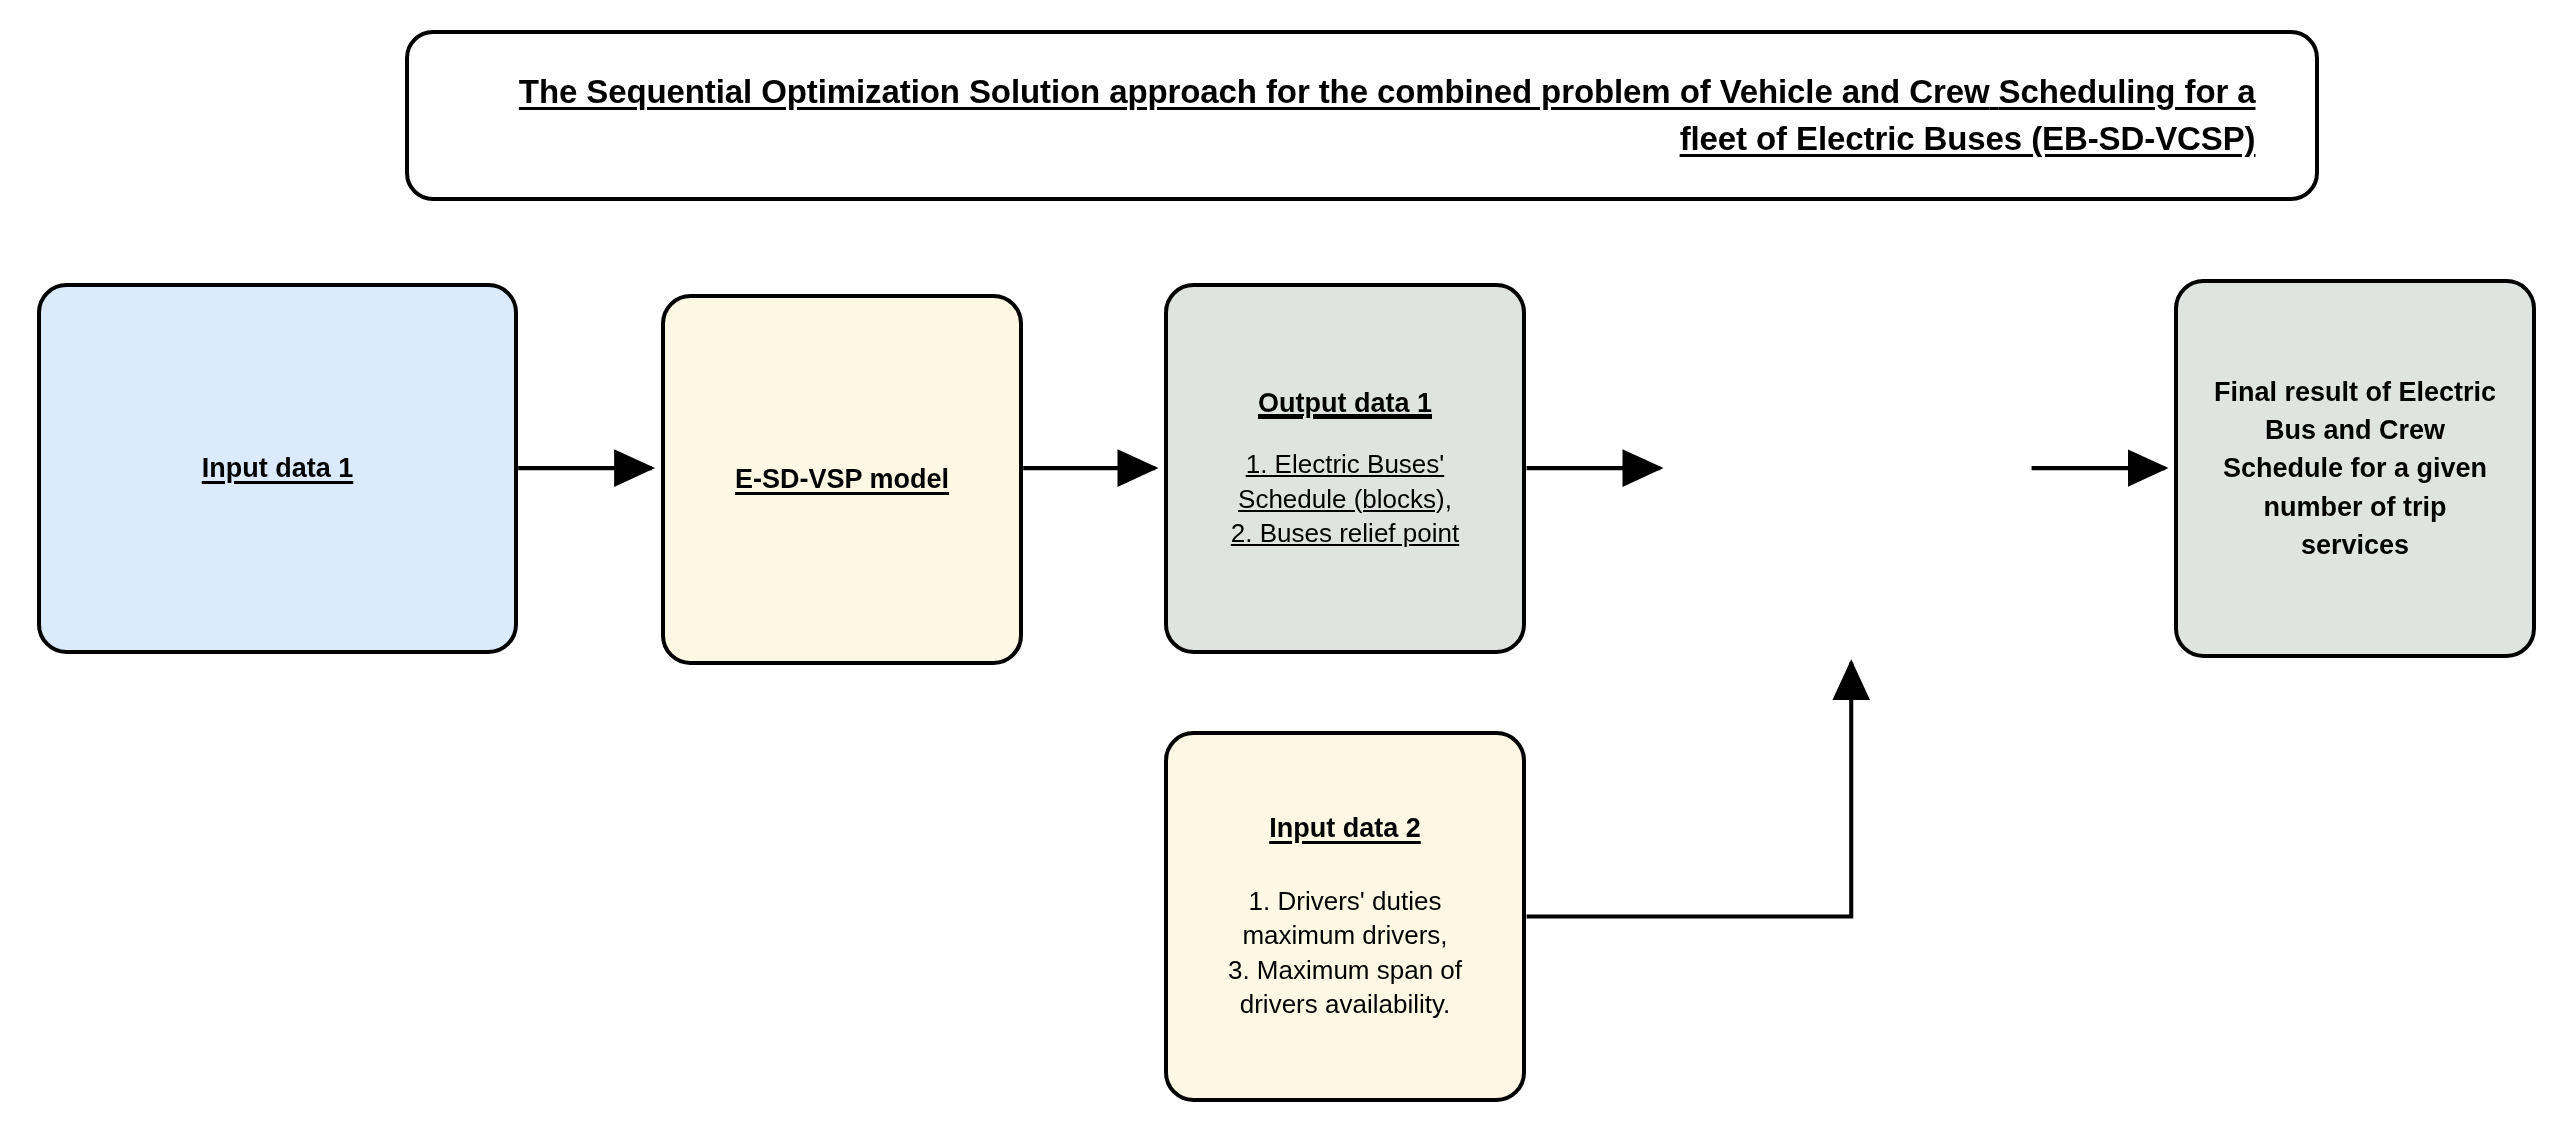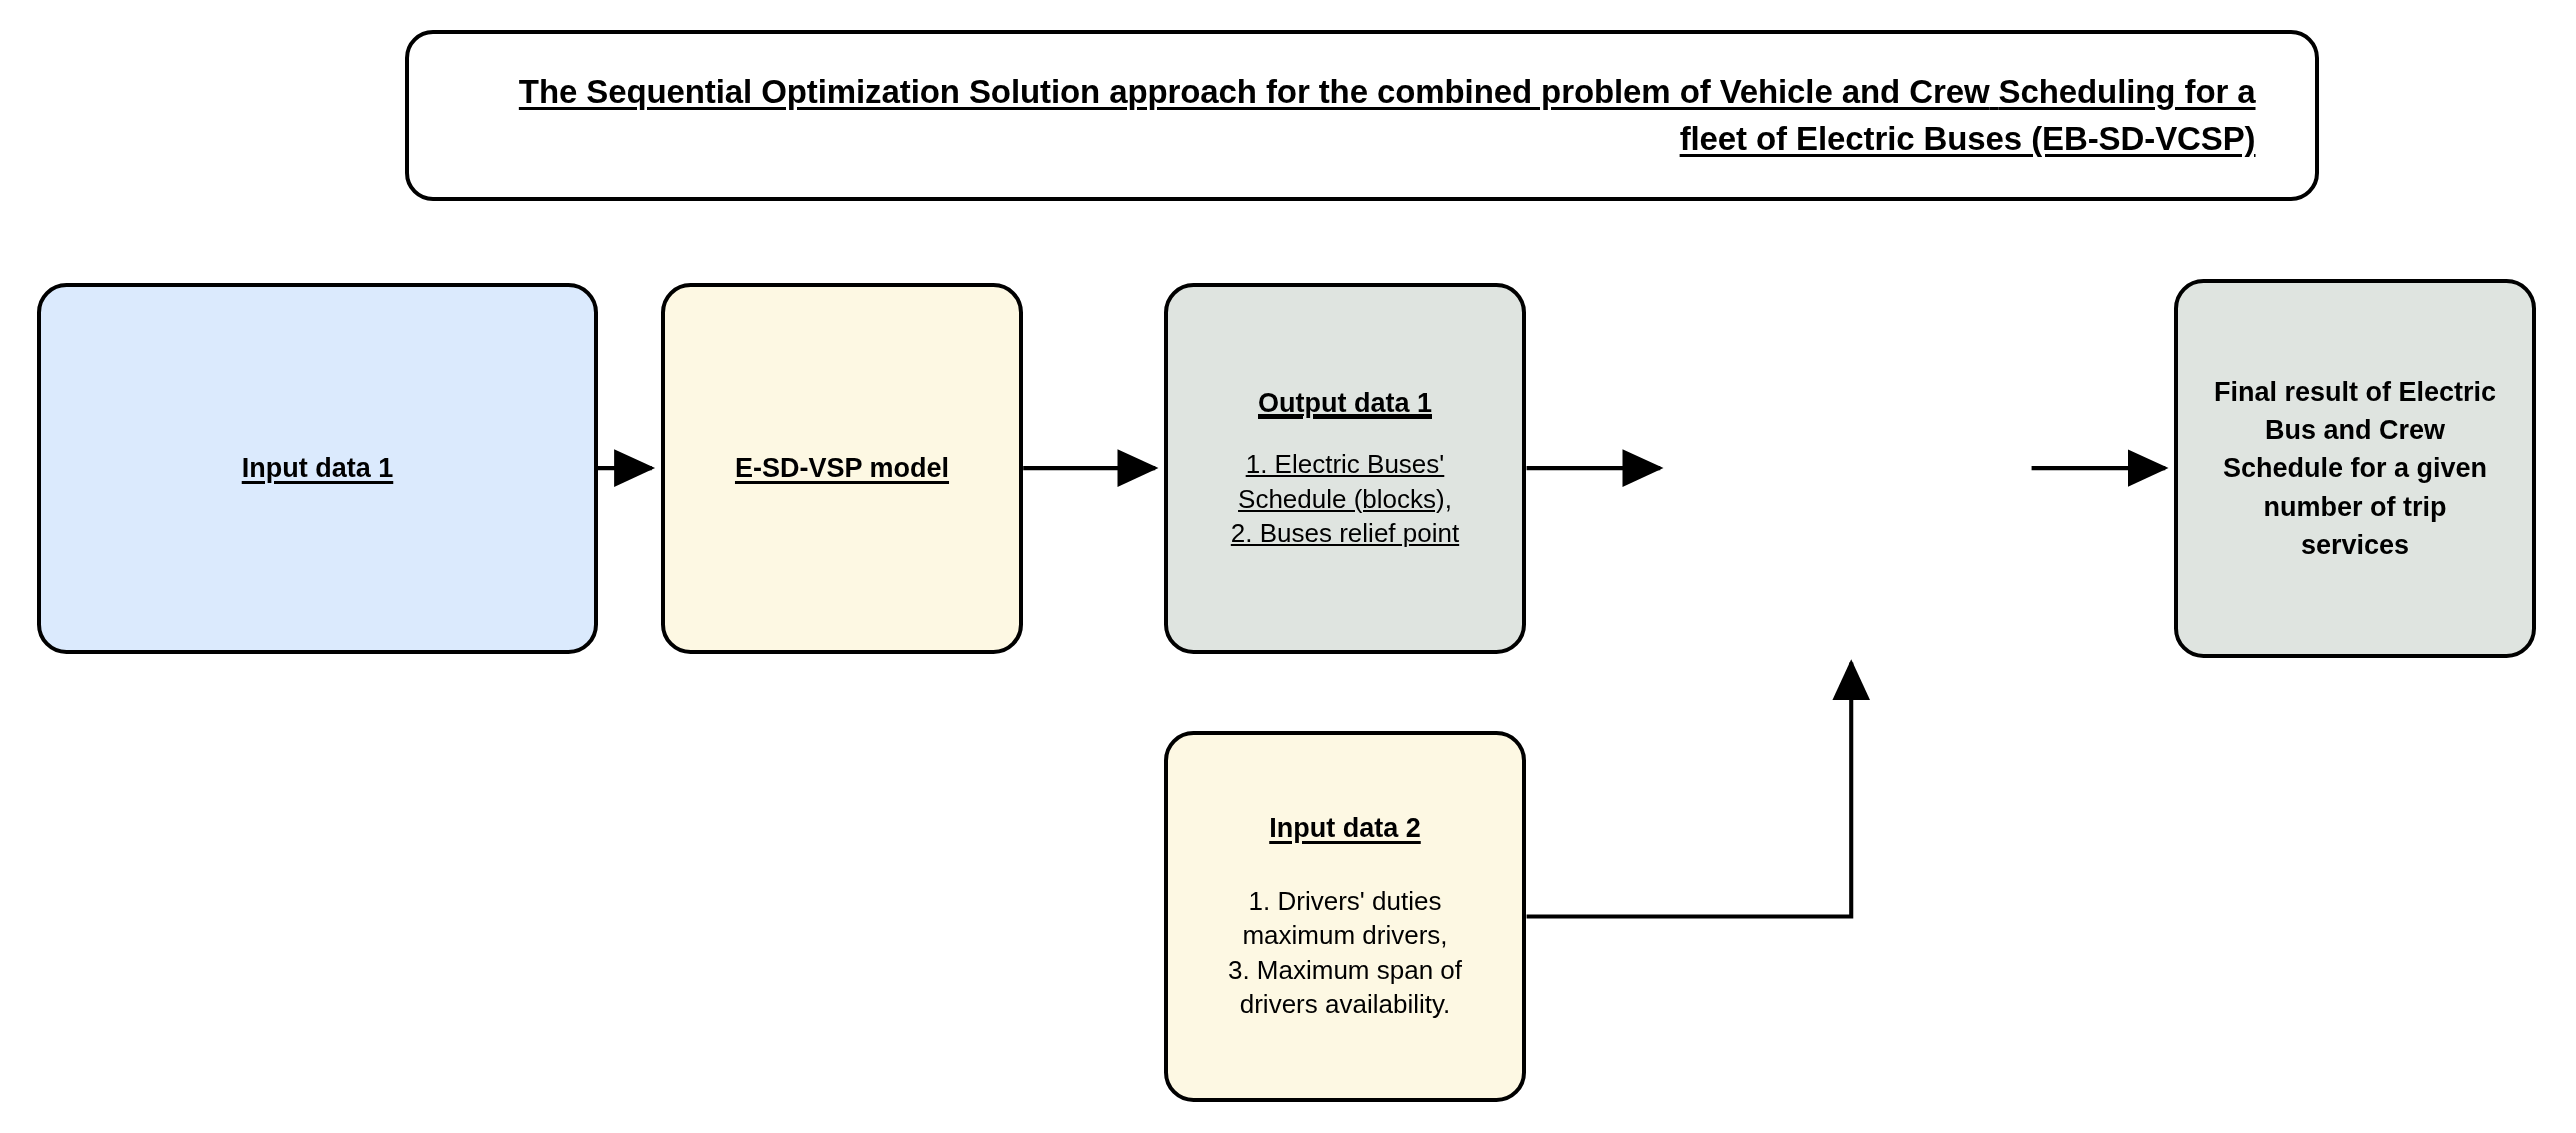--- a/index.html
+++ b/index.html
@@ -98,22 +98,22 @@
 
   
   .node-strong {
     font-size: 27px;
     font-weight: bold;
     line-height: 1.42;
   }
   .node-strong .bline { display: block; }
 
   
-  #node-input-1   { left: 37px;   top: 283px; width: 561px;  height: 371px; background: #dbeafd; }
-  #node-vsp-model { left: 661px;  top: 283px; width: 362px;  height: 371px; background: #fdf8e3; }
+  #node-input-1   { left: 37px;   top: 283px; width: 481px;  height: 371px; background: #dbeafd; }
+  #node-vsp-model { left: 661px;  top: 294px; width: 362px;  height: 371px; background: #fdf8e3; }
   #node-output-1  { left: 1164px; top: 283px; width: 362px;  height: 371px; background: #dfe4e0; }
   #node-csp-model { left: 1669px; top: 283px; width: 362px;  height: 371px; background: #dbeafd; }
   #node-final     { left: 2174px; top: 279px; width: 362px;  height: 379px; background: #dfe4e0; }
   #node-input-2   { left: 1164px; top: 731px; width: 362px;  height: 371px; background: #fdf8e3; }
 
   
   #node-output-1 .node-body { margin-top: 28px; }
   #node-input-2  .node-body { margin-top: 40px; }
   #node-input-1  .node-body { margin-top: 28px; }
 </style>

